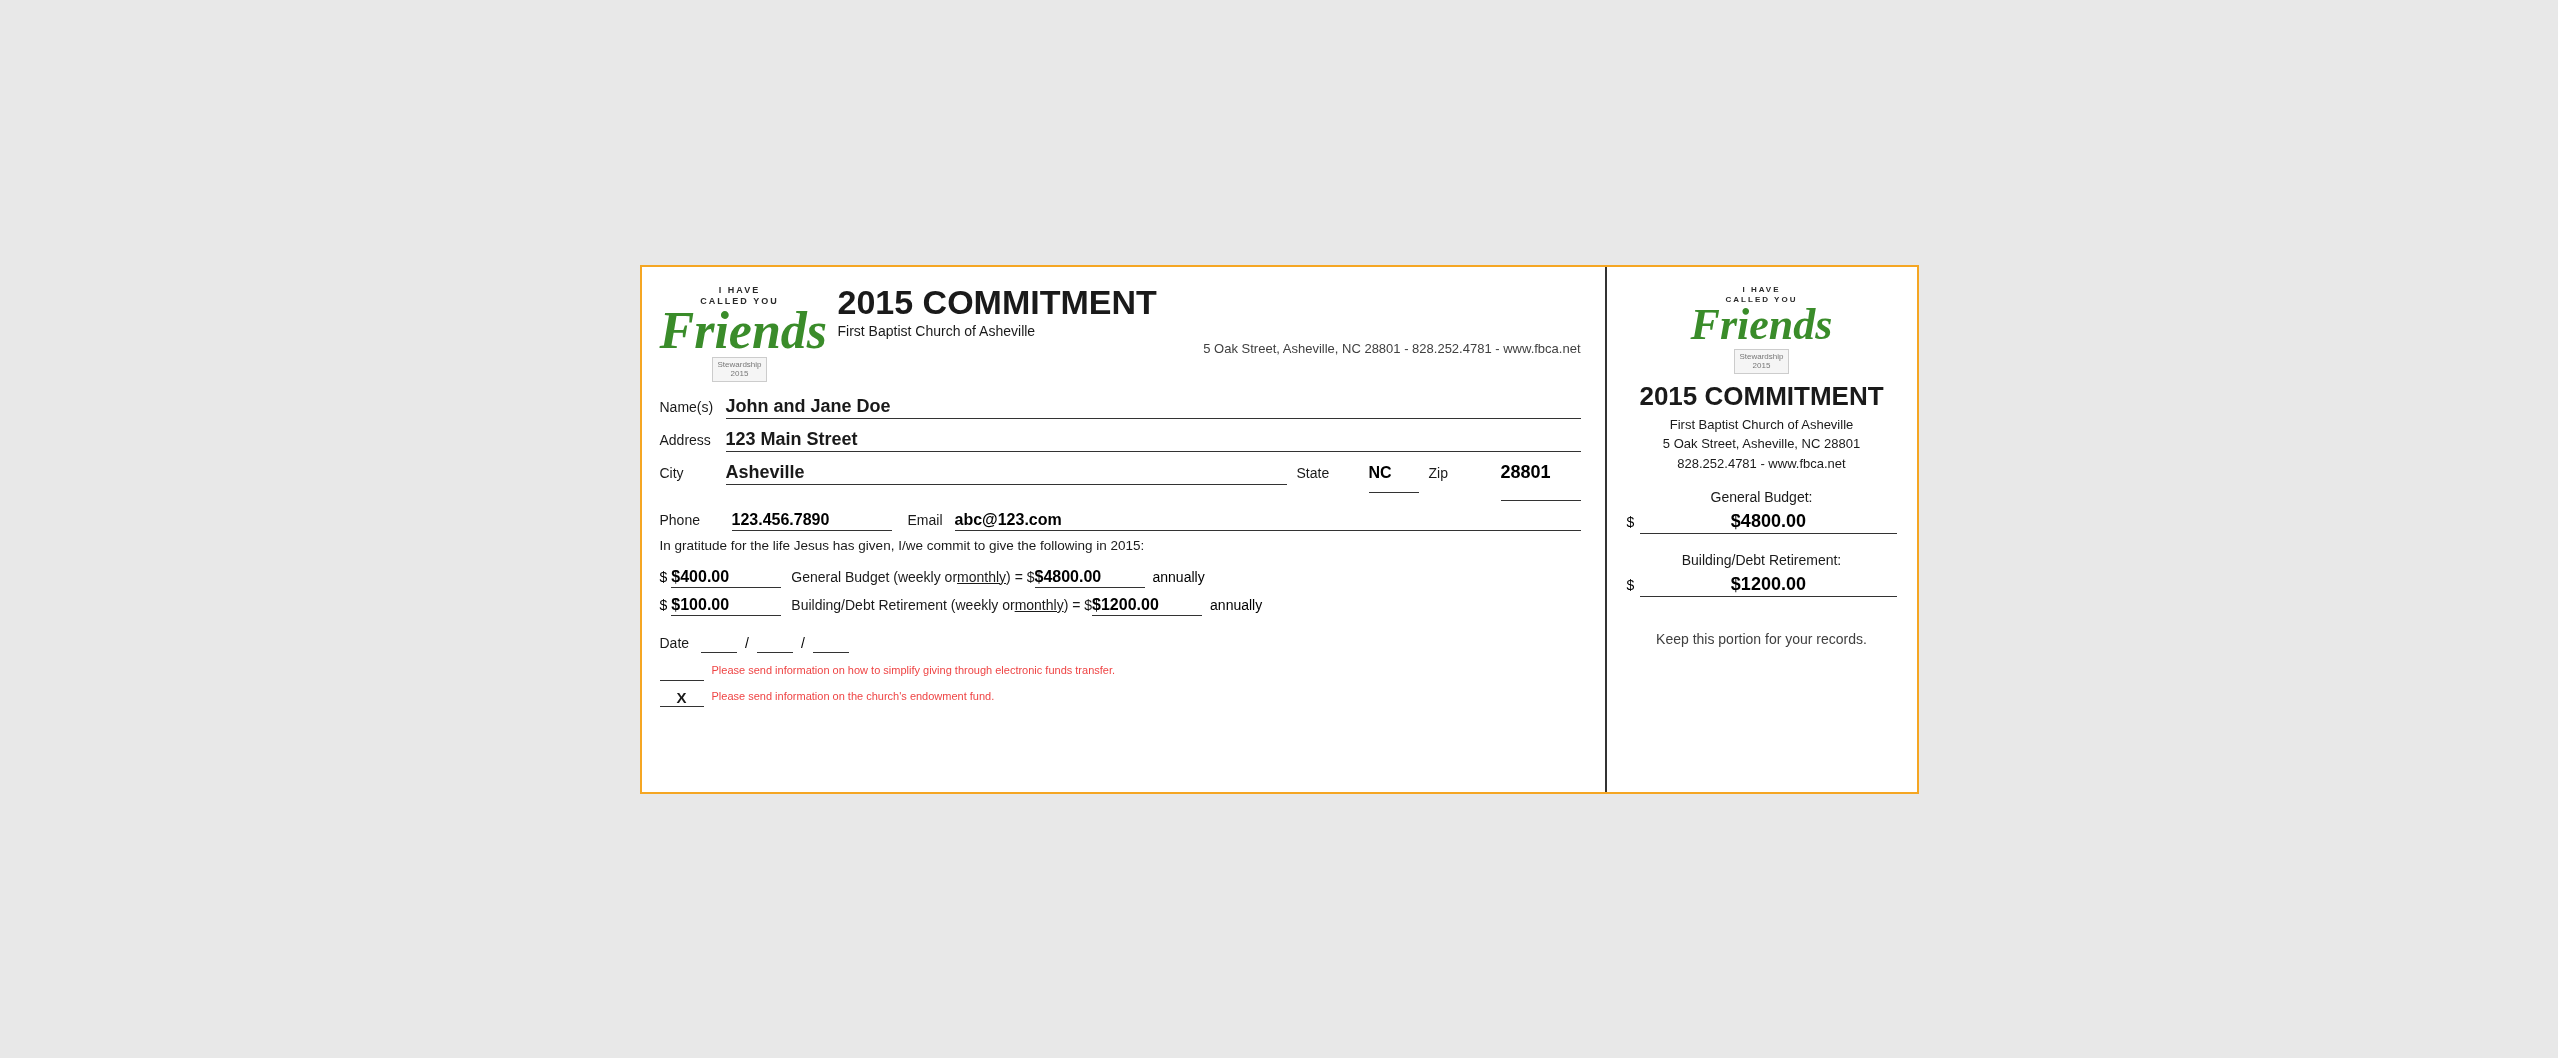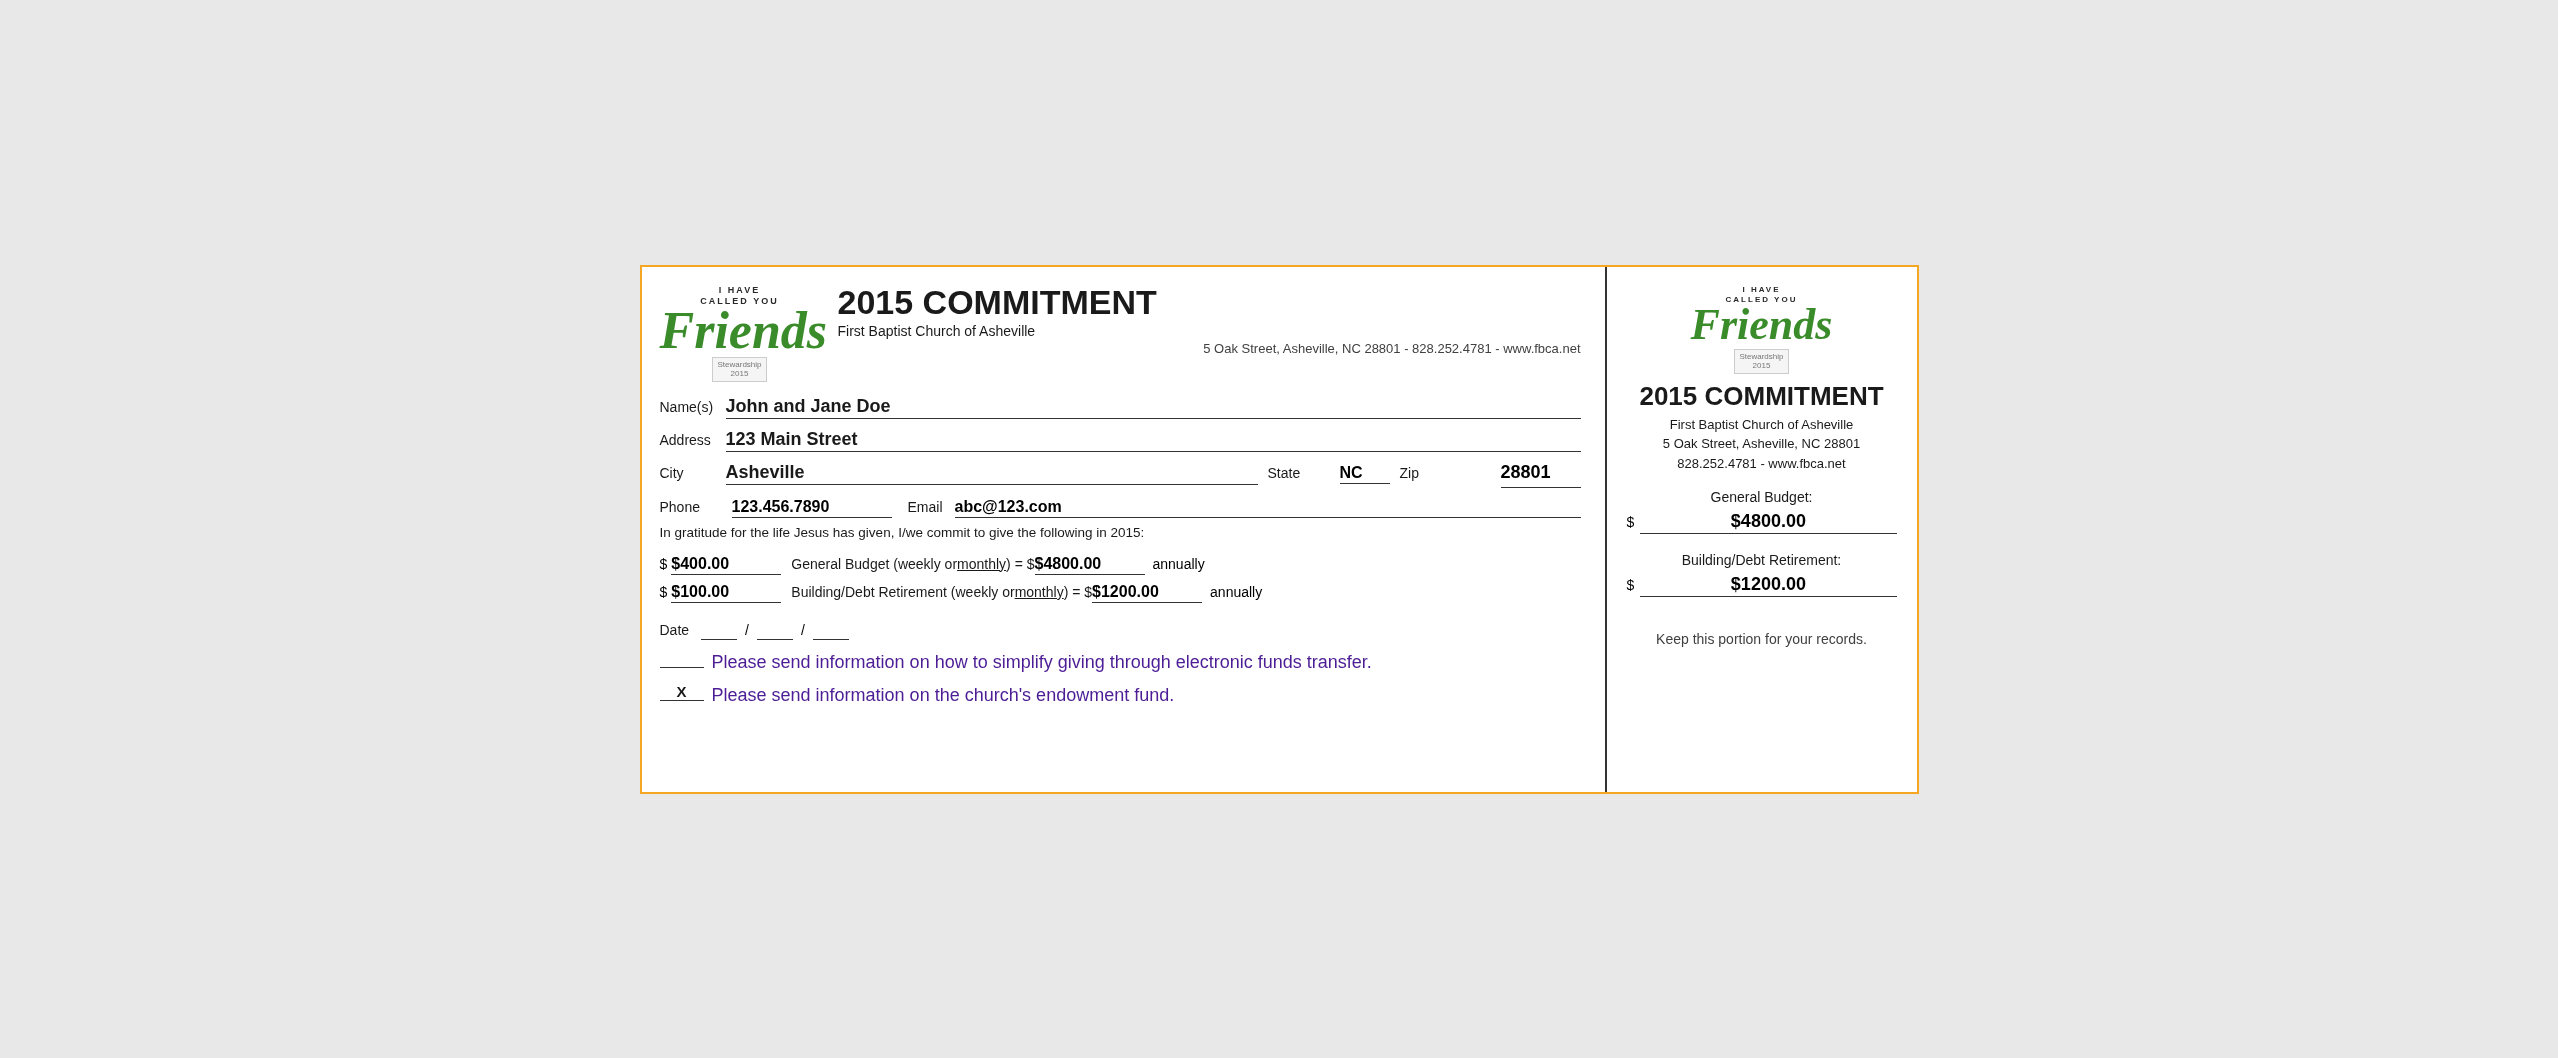--- a/index.html
+++ b/index.html
@@ -151,29 +151,28 @@
     .zip-part {
       display: flex;
       align-items: baseline;
       gap: 6px;
     }
     .state-value {
       font-size: 16px;
       font-weight: bold;
       border-bottom: 1.5px solid #333;
       min-width: 50px;
-      padding-bottom: 1px;
+      padding-bottom: 10px;
     }
     .zip-value {
       font-size: 16px;
       font-weight: bold;
       border-bottom: 1.5px solid #333;
       min-width: 80px;
-      padding-bottom: 4px;
-      margin-left: 29px;
+      padding-bottom: 17px;
     }
 
     .phone-email-row {
       display: flex;
       align-items: baseline;
       margin-bottom: 6px;
       gap: 16px;
     }
     .phone-part {
       display: flex;
@@ -303,22 +302,22 @@
       color: #1a1a1a;
       border-bottom: 1.5px solid #333;
       min-width: 44px;
       display: inline-flex;
       align-items: center;
       justify-content: center;
       margin-right: 8px;
       height: 18px;
     }
     .checkbox-text {
-      font-size: 18px;
-      color: #4c1d95;
+      font-size: 11px;
+      color: #ef4444;
       line-height: 1.4;
     }
 
     
     .right-logo-area {
       text-align: center;
       margin-bottom: 8px;
     }
     .right-logo-text-top {
       font-size: 8px;

